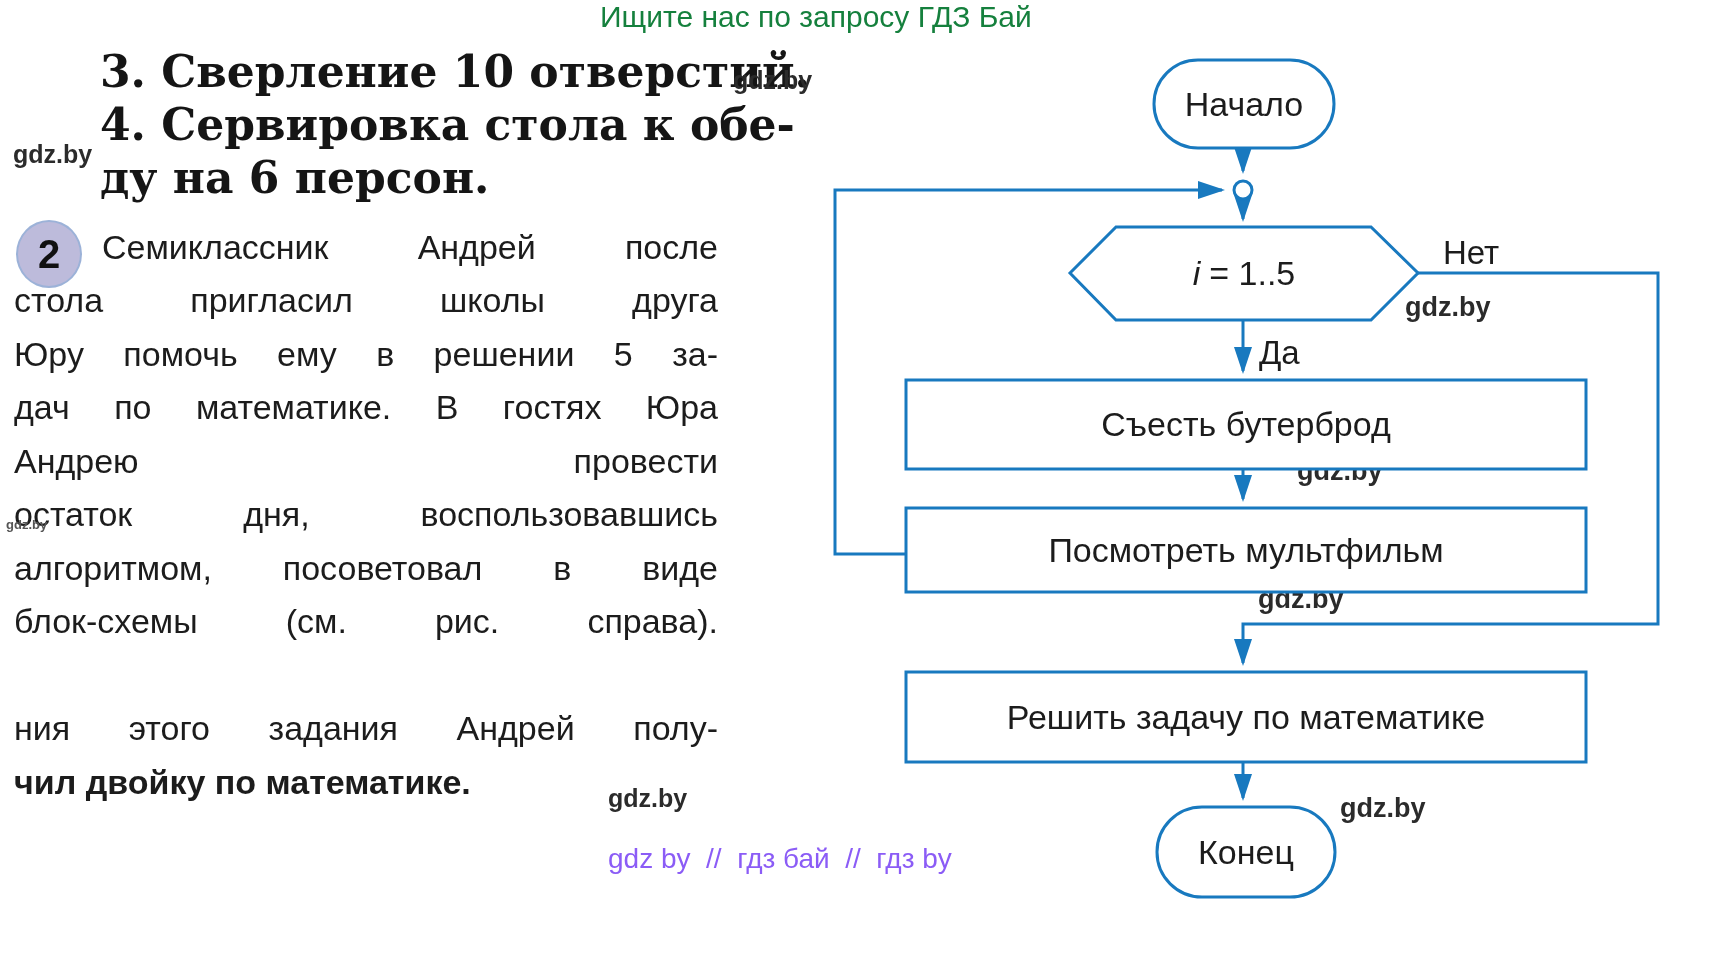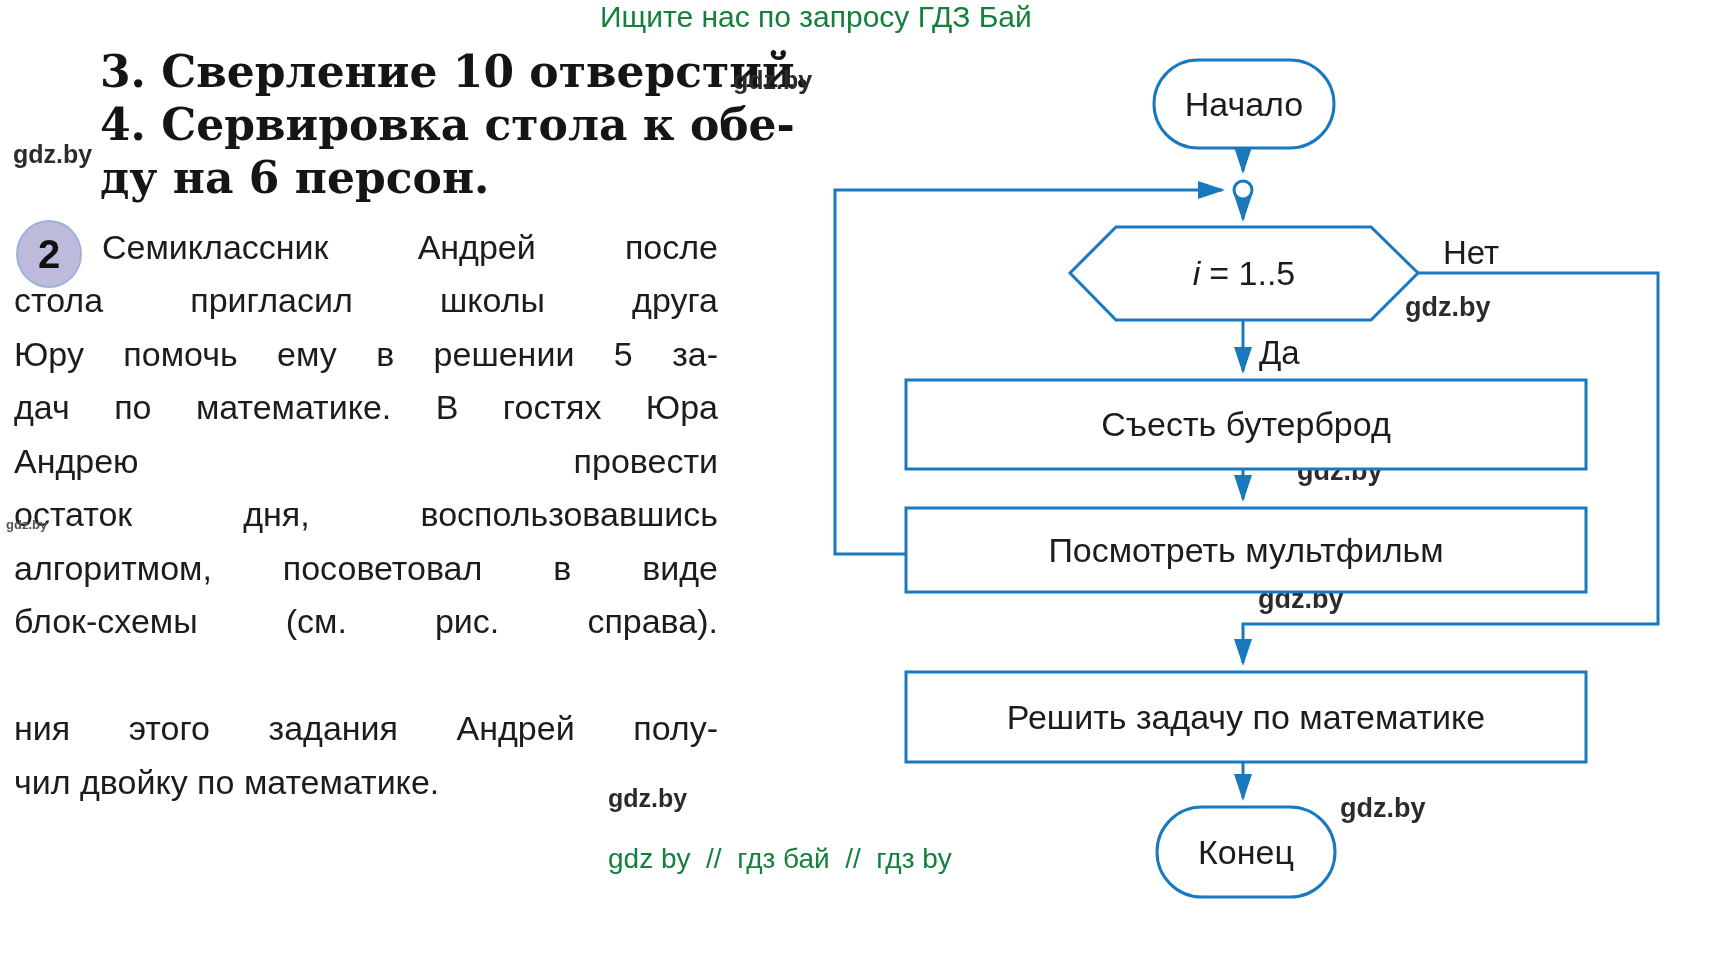--- a/index.html
+++ b/index.html
@@ -7,24 +7,24 @@
         font-family:"Liberation Sans",sans-serif;}
   .promo{position:absolute;left:588px;top:0px;font-size:30px;color:#15803d;white-space:pre;margin-left:12px;}
   .hline{position:absolute;left:100px;width:640px;font-family:"DejaVu Serif",serif;
          font-weight:600;font-size:44px;color:#151515;white-space:pre;}
   .badge{position:absolute;left:16px;top:220px;width:62px;height:64px;border-radius:50%;
          background:#bdbbdb;border:2px solid #9cb2d8;display:flex;align-items:center;
          justify-content:center;font-weight:bold;font-size:40px;color:#111;}
   .pline{position:absolute;left:14px;width:704px;font-size:34px;color:#1c1c1c;
          display:flex;justify-content:space-between;white-space:nowrap;gap:11px;}
   .pline.first{padding-left:88px;width:616px;}
-  .pline.last{display:block;}
+  .pline.last{display:block;font-weight:bold;}
   .wm{position:absolute;color:#2b2b2b;font-size:25px;white-space:pre;font-weight:bold;}
   .wm.small{font-size:13px;color:#555;}
-  .footer{position:absolute;left:608px;top:843px;font-size:28px;color:#15803d;white-space:pre;}
+  .footer{position:absolute;left:608px;top:843px;font-size:28px;color:#8b5cf6;white-space:pre;}
   svg text{font-family:"Liberation Sans",sans-serif;fill:#1c1c1c;}
 </style>
 </head>
 <body>
 
 <div id="page">
 
   <div class="promo">Ищите нас по запросу ГДЗ Бай</div>
 
   <div class="hline" style="top:46px">3. Сверление 10 отверстий.</div>

